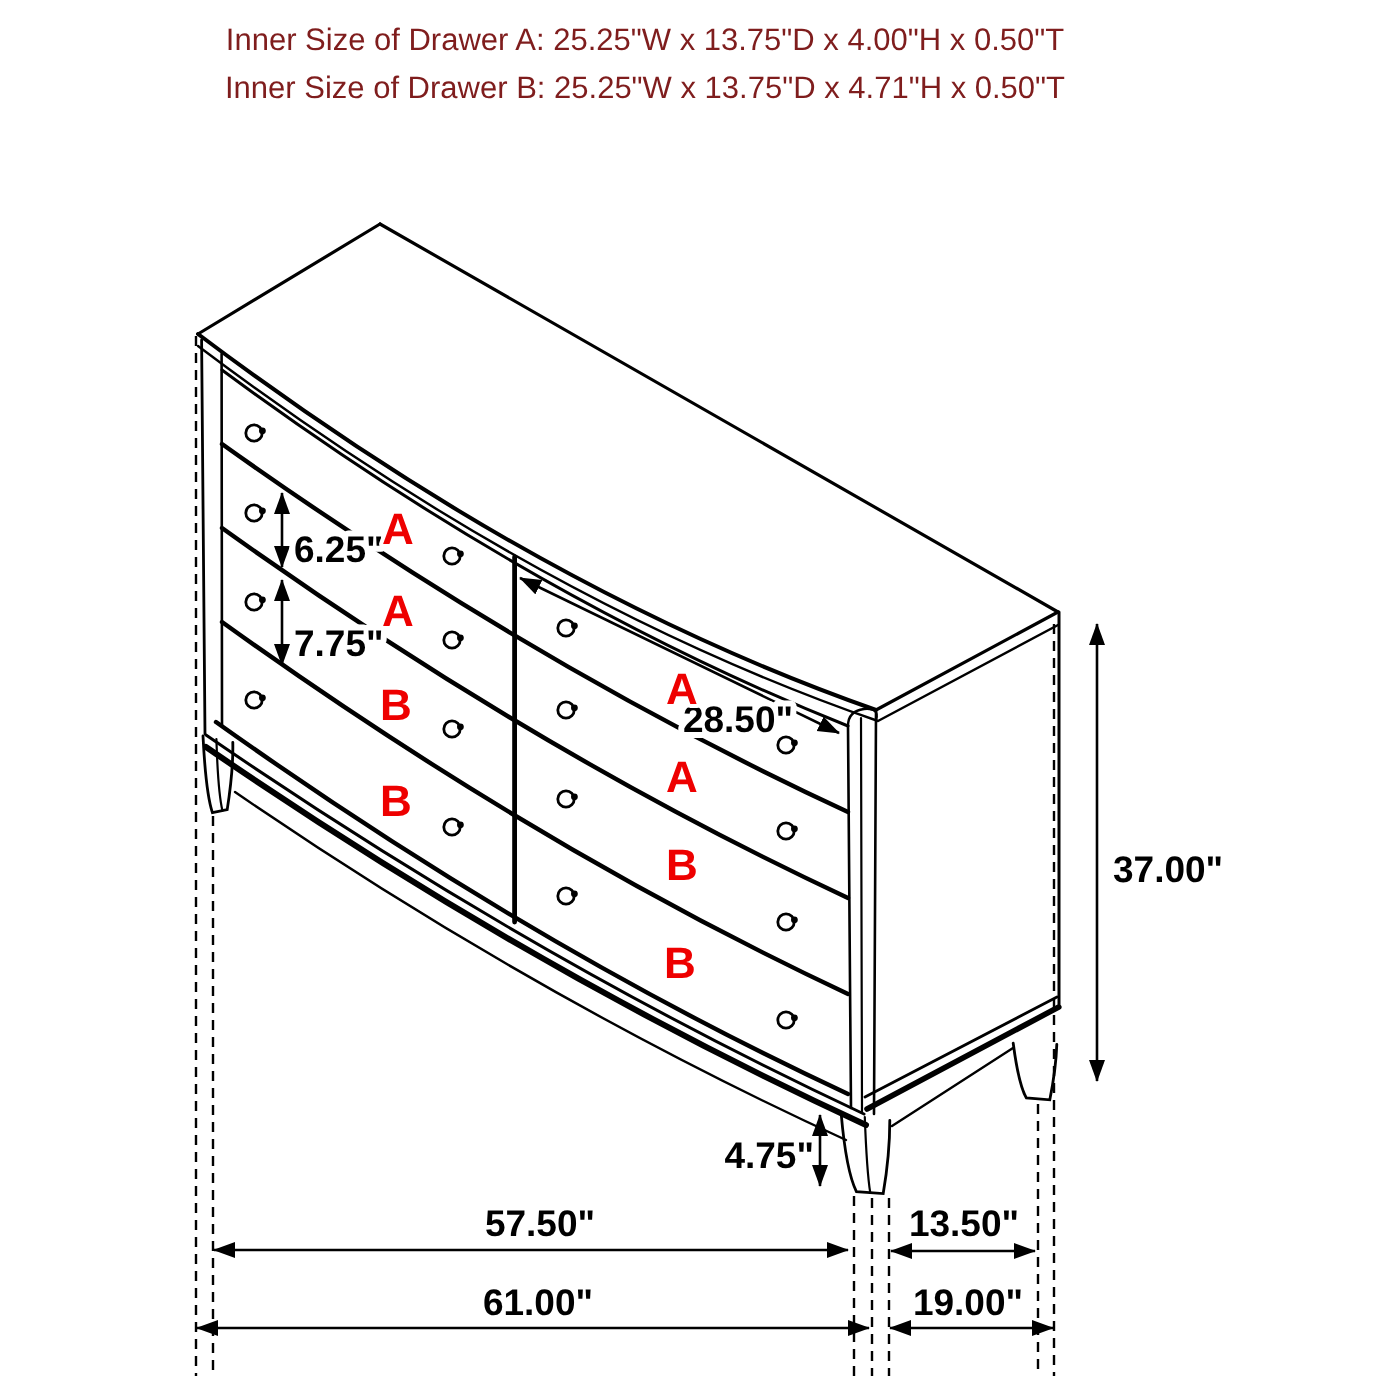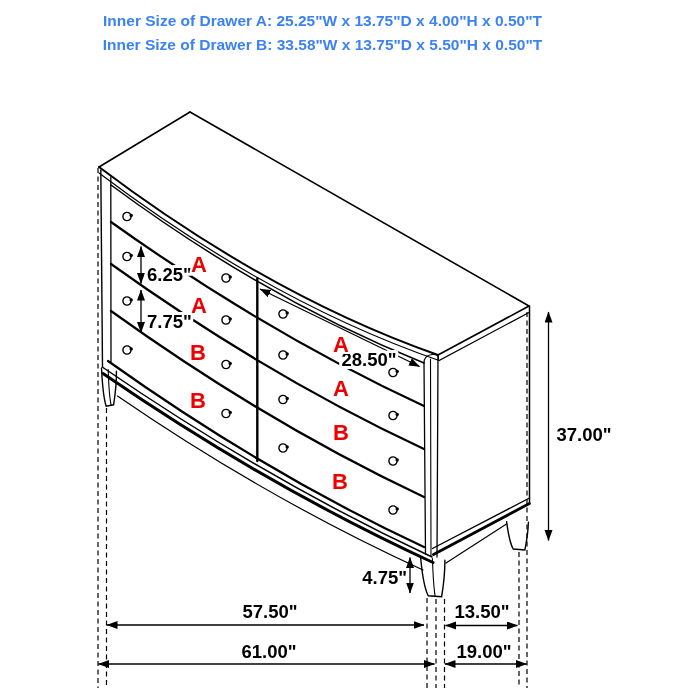--- a/index.html
+++ b/index.html
@@ -2,21 +2,21 @@
 <html><head>
 <meta charset="utf-8">
 <style>
   html,body { margin:0; padding:0; background:#fff; }
   .canvas {
     position:relative; width:700px; height:700px; background:#fff;
     font-family:"Liberation Sans", sans-serif; overflow:hidden;
   }
   .hdr {
     position:absolute; top:9px; left:0; width:645px;
-    text-align:center; font-weight:bold; font-size:15.5px; line-height:24px; color:#3b82f6;
+    text-align:center; font-weight:normal; font-size:15.5px; line-height:24px; color:#7f1d1d;
   }
   svg text { font-family:"Liberation Sans", sans-serif; }
   .dimlab {
     font-weight:bold; font-size:18.5px; fill:#000;
     paint-order:stroke; stroke:#fff; stroke-width:6px; stroke-linejoin:round;
   }
   .redlab {
     font-weight:bold; font-size:22px;
     paint-order:stroke; stroke:#fff; stroke-width:4px; stroke-linejoin:round;
   }
@@ -27,21 +27,21 @@
   .kd { fill:#000; }
   .face { fill:#fff; stroke:none; }
 </style>
 </head>
 <body>
 
 <div class="canvas">
 
   <div class="hdr">
     <div>Inner Size of Drawer A: 25.25"W x 13.75"D x 4.00"H x 0.50"T</div>
-    <div>Inner Size of Drawer B: 33.58"W x 13.75"D x 5.50"H x 0.50"T</div>
+    <div>Inner Size of Drawer B: 25.25"W x 13.75"D x 4.71"H x 0.50"T</div>
   </div>
 
   <svg width="700" height="700" viewBox="0 0 700 700">
     <defs>
       <marker id="ah" markerUnits="userSpaceOnUse" markerWidth="12" markerHeight="9" refX="10.5" refY="4" orient="auto-start-reverse">
         <path d="M0,0 L11,4 L0,8 Z" fill="#000"></path>
       </marker>
     </defs>
 
     <g>

